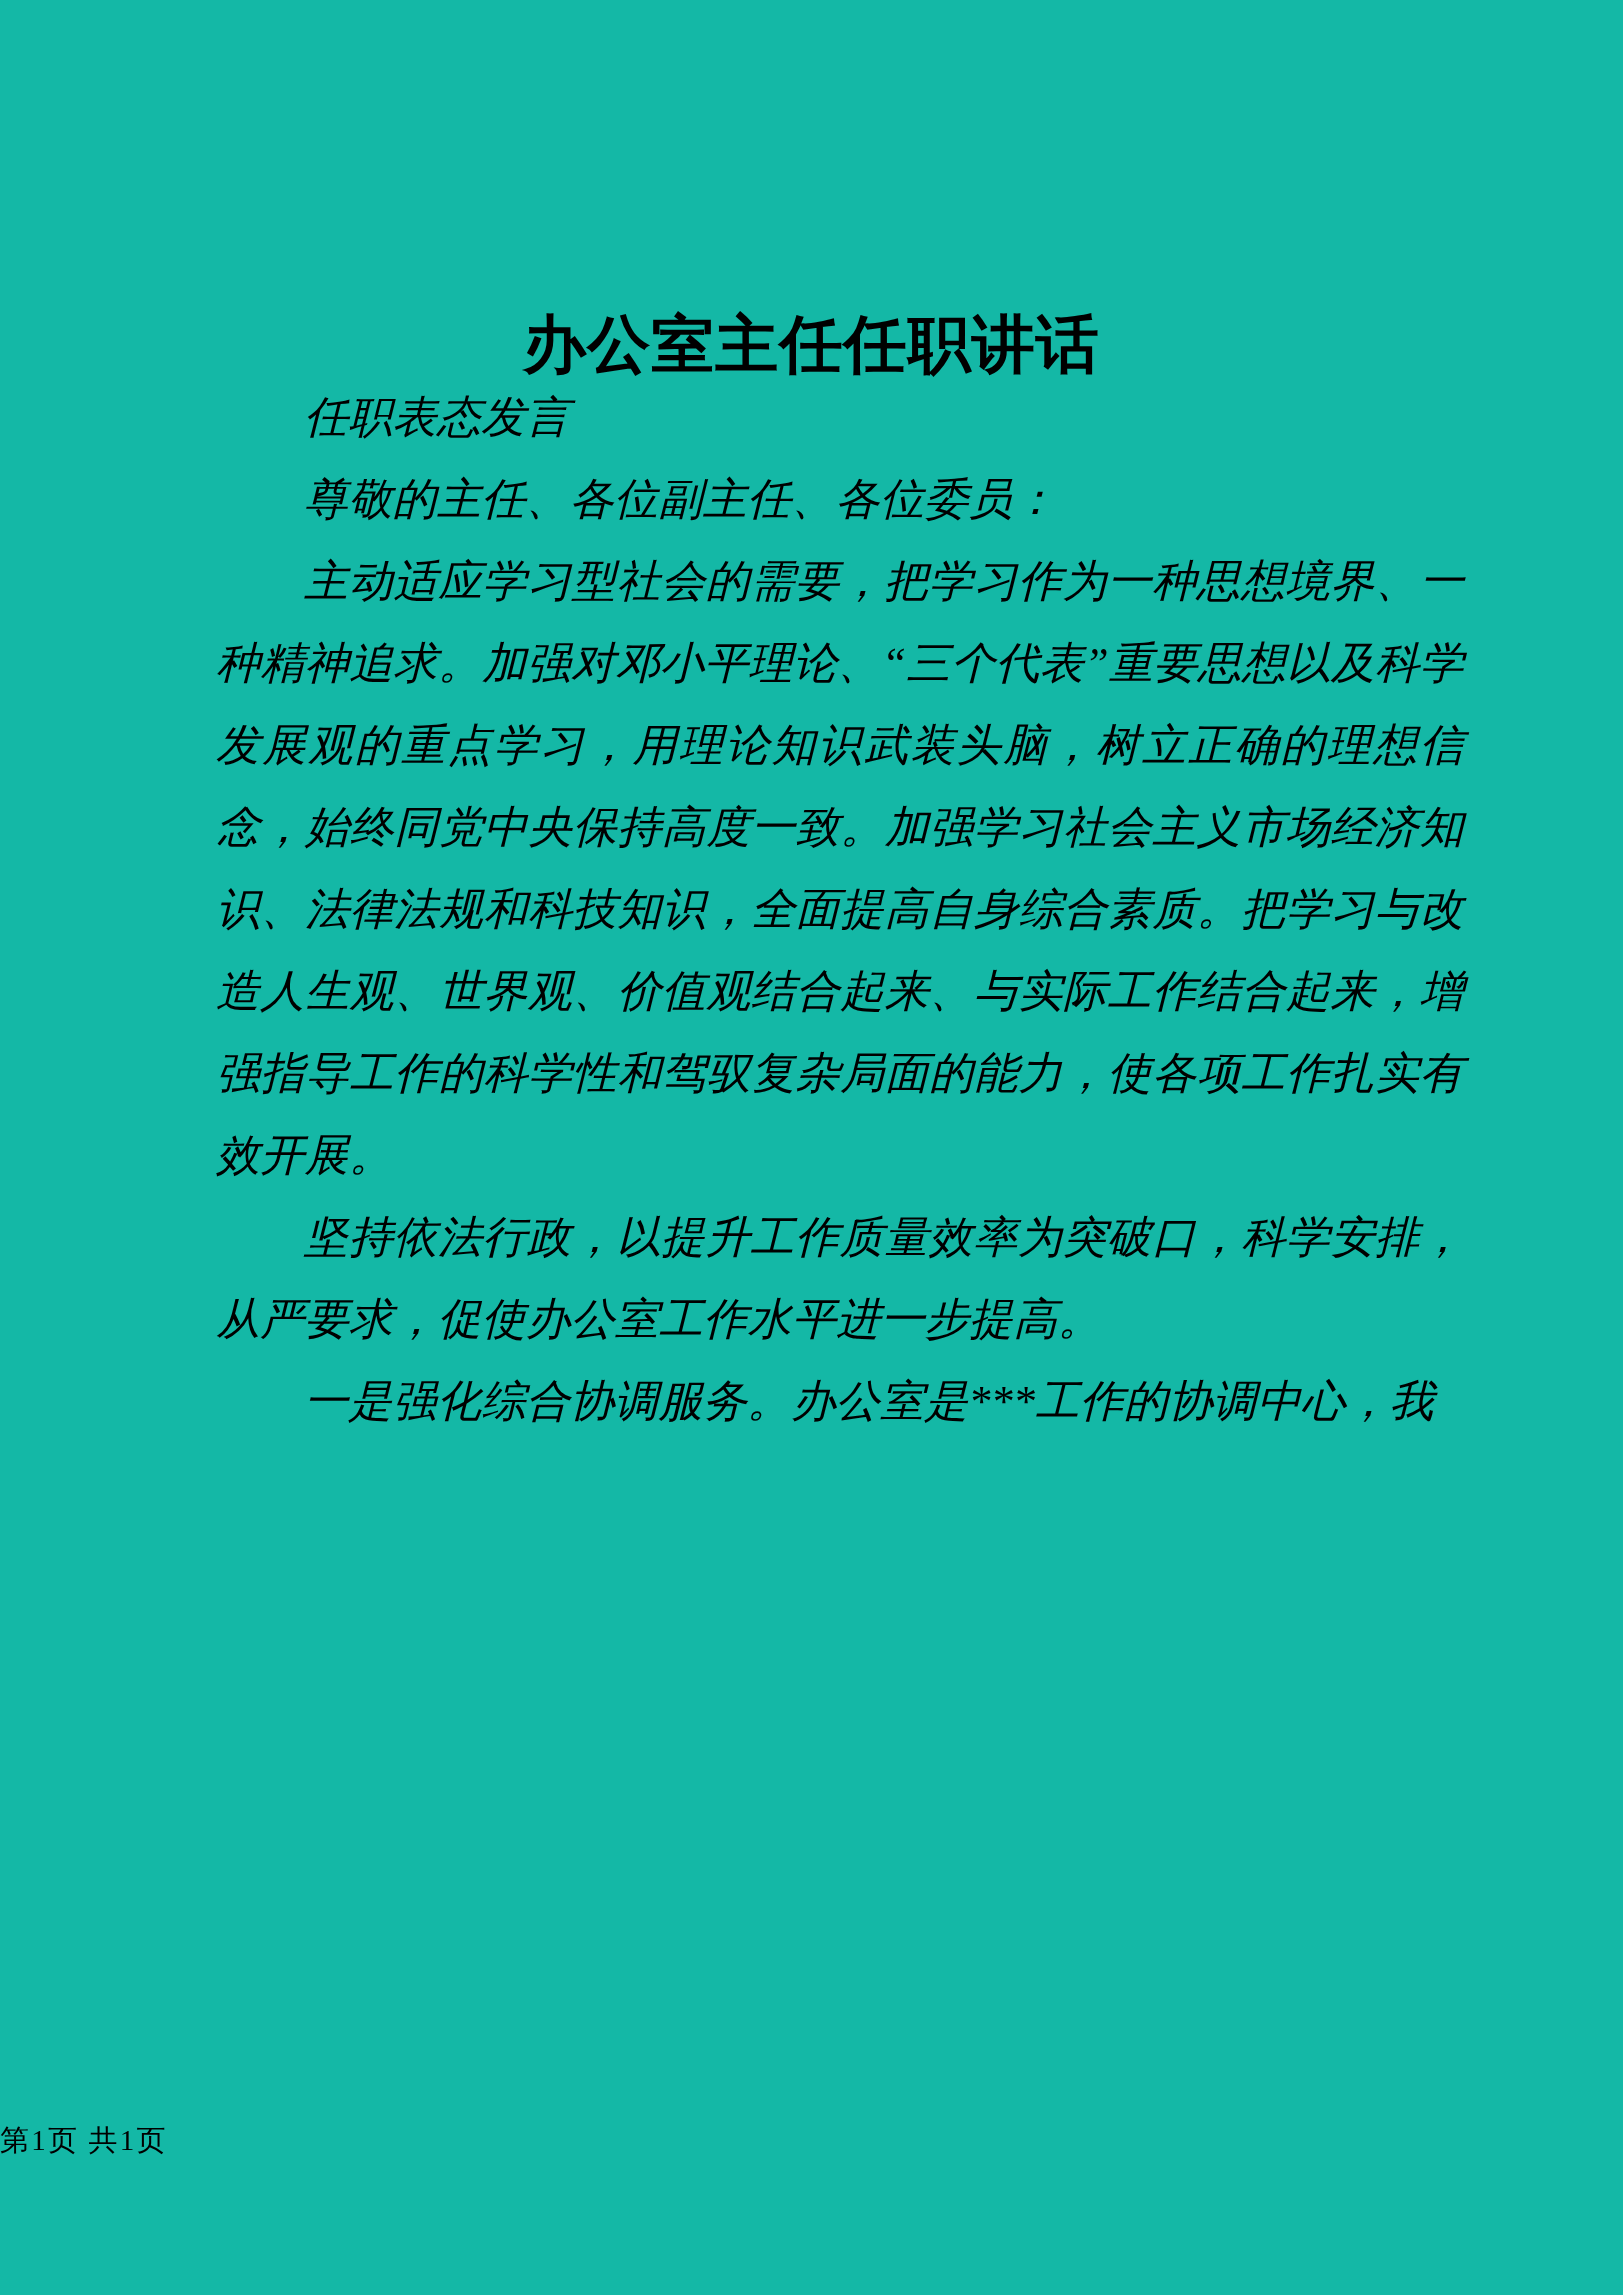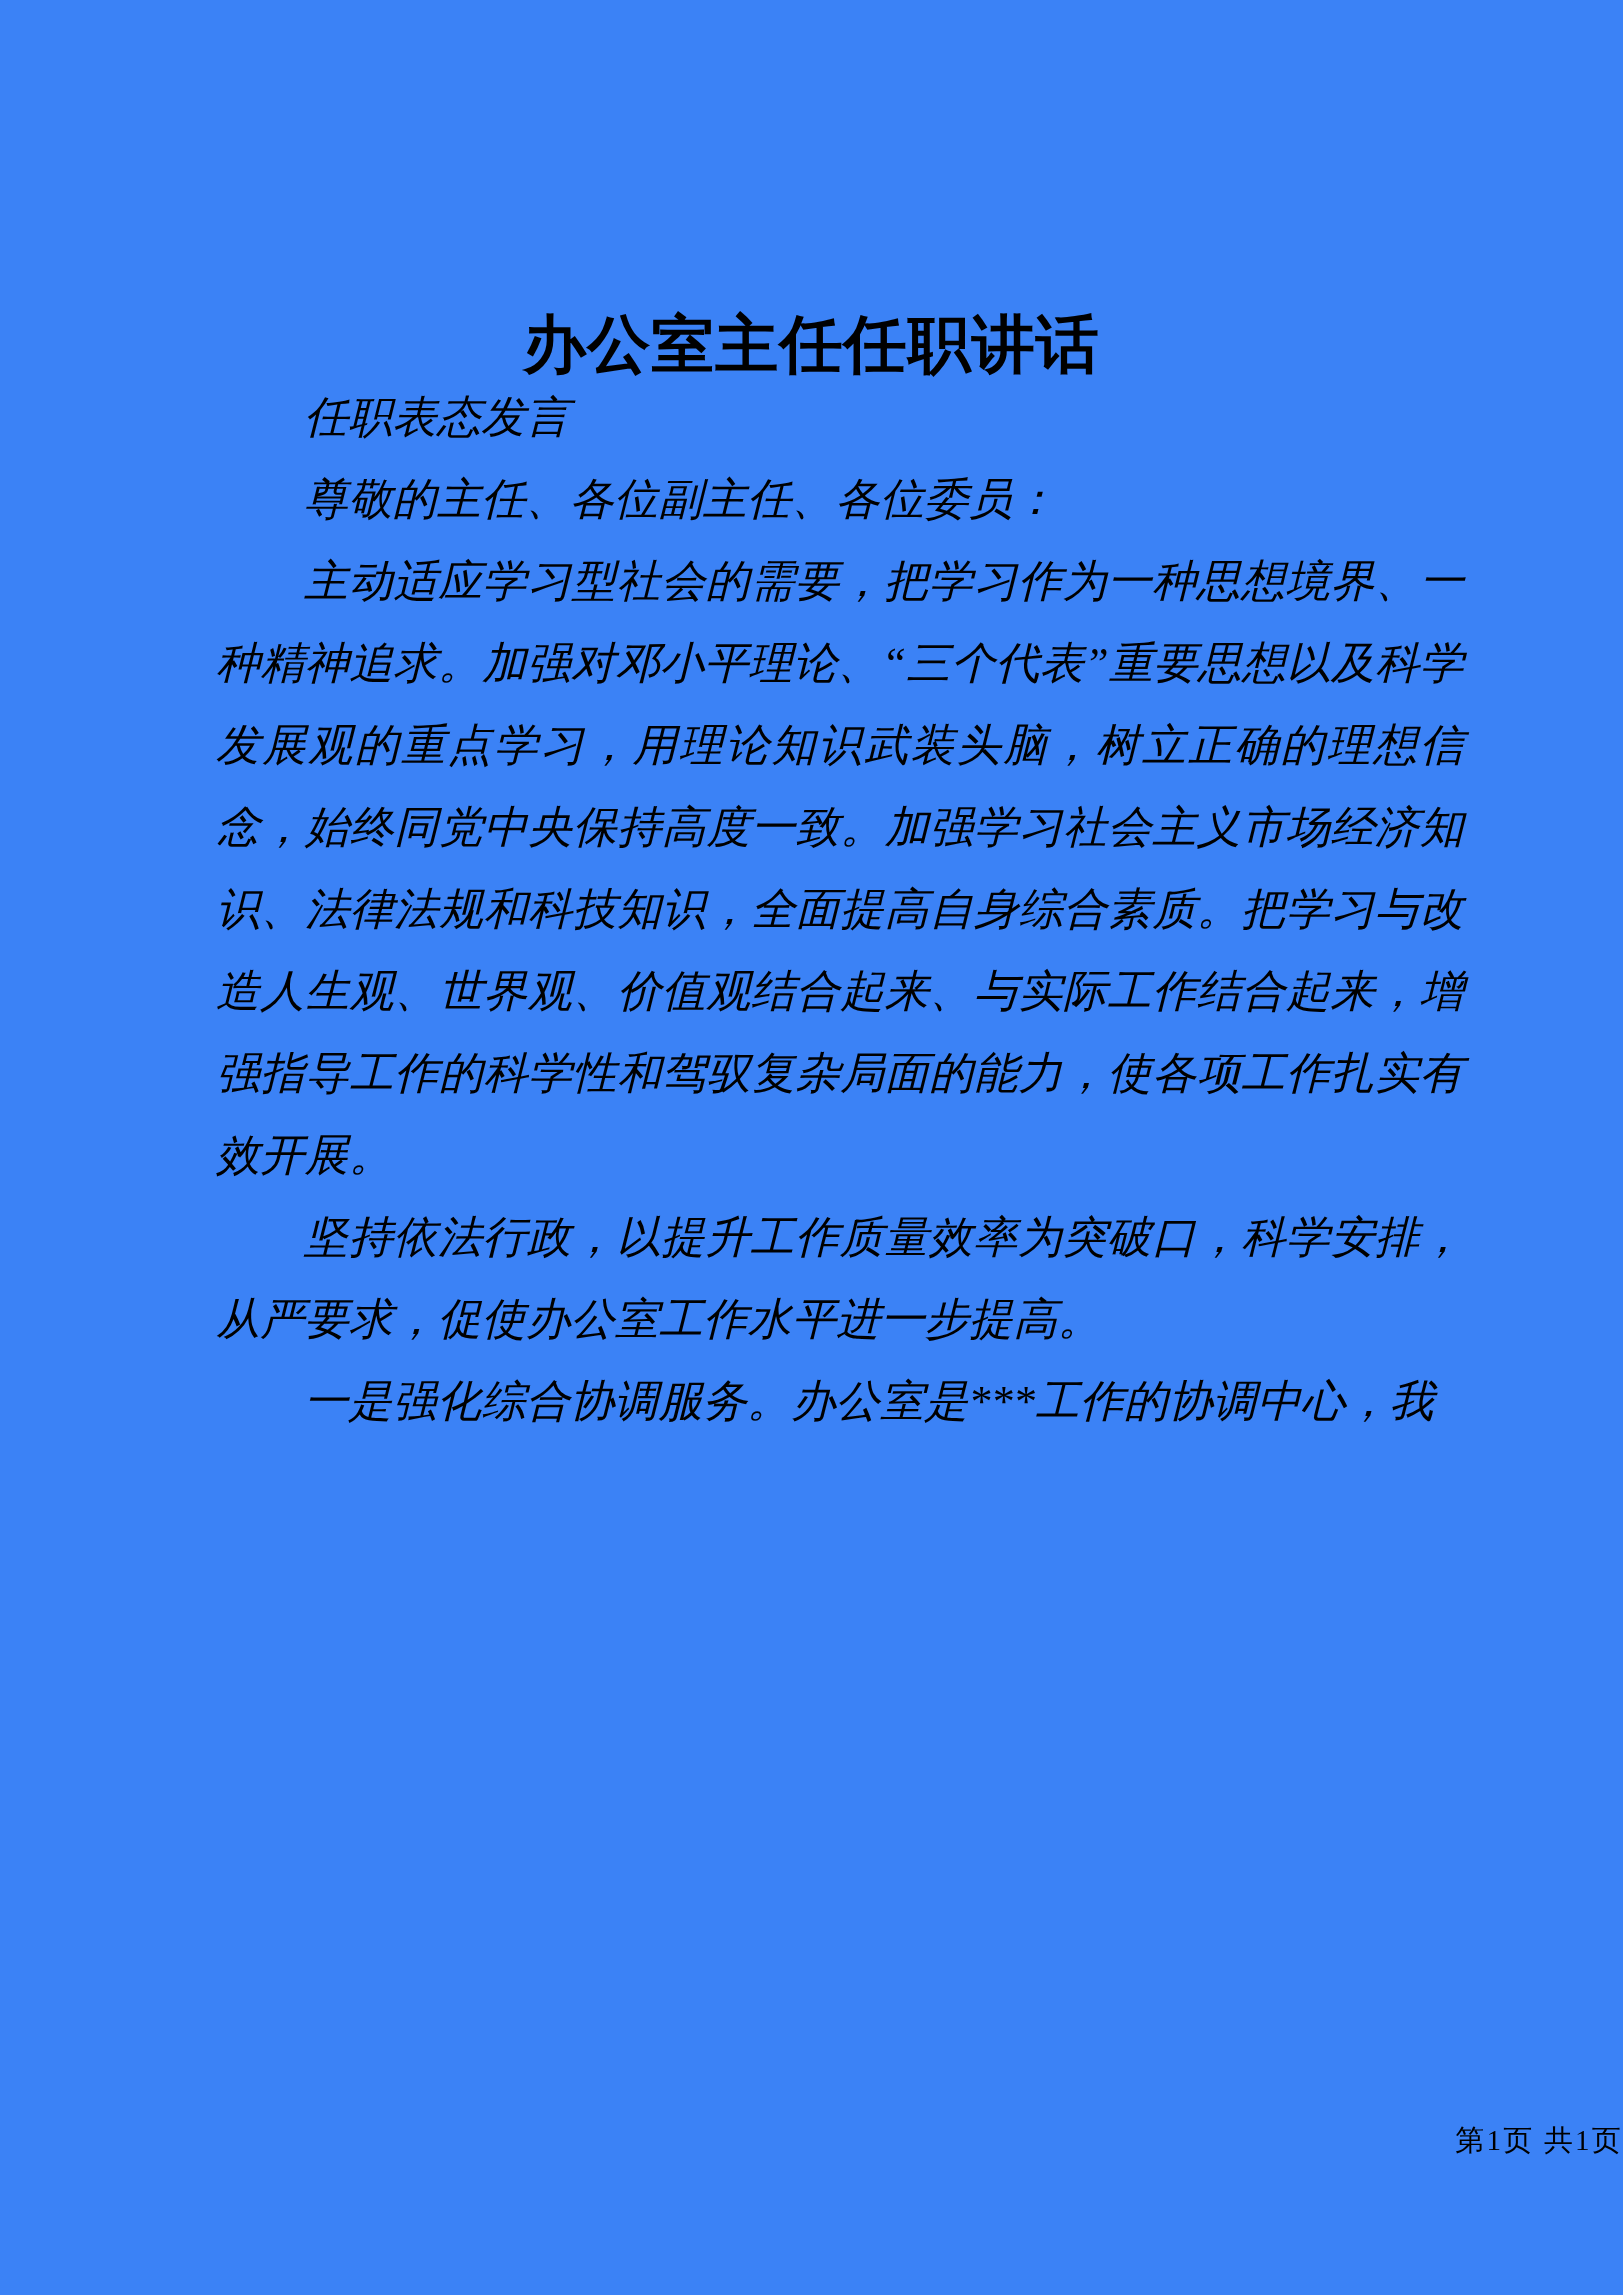--- a/index.html
+++ b/index.html
@@ -4,21 +4,21 @@
 <style>
   html, body {
     margin: 0;
     padding: 0;
     background: #ffffff;
   }
   .page {
     position: relative;
     width: 1623px;
     height: 2295px;
-    background: #3b82f6;
+    background: #14b8a6;
     color: #000000;
     font-family: "Liberation Serif", "DejaVu Serif", serif;
     overflow: hidden;
   }
   .title {
     position: absolute;
     top: 306px;
     left: 0;
     width: 100%;
     margin: 0;
@@ -44,21 +44,21 @@
   .body-text p {
     margin: 0;
     padding: 0;
     text-indent: 2em;
   }
   .footer {
     position: absolute;
     top: 2124px;
     left: 0;
     width: 100%;
-    text-align: right;
+    text-align: left;
     font-size: 29px;
     line-height: 33px;
     font-style: normal;
     letter-spacing: 2.2px;
   }
 </style>
 </head>
 <body>
 
 <div class="page">

